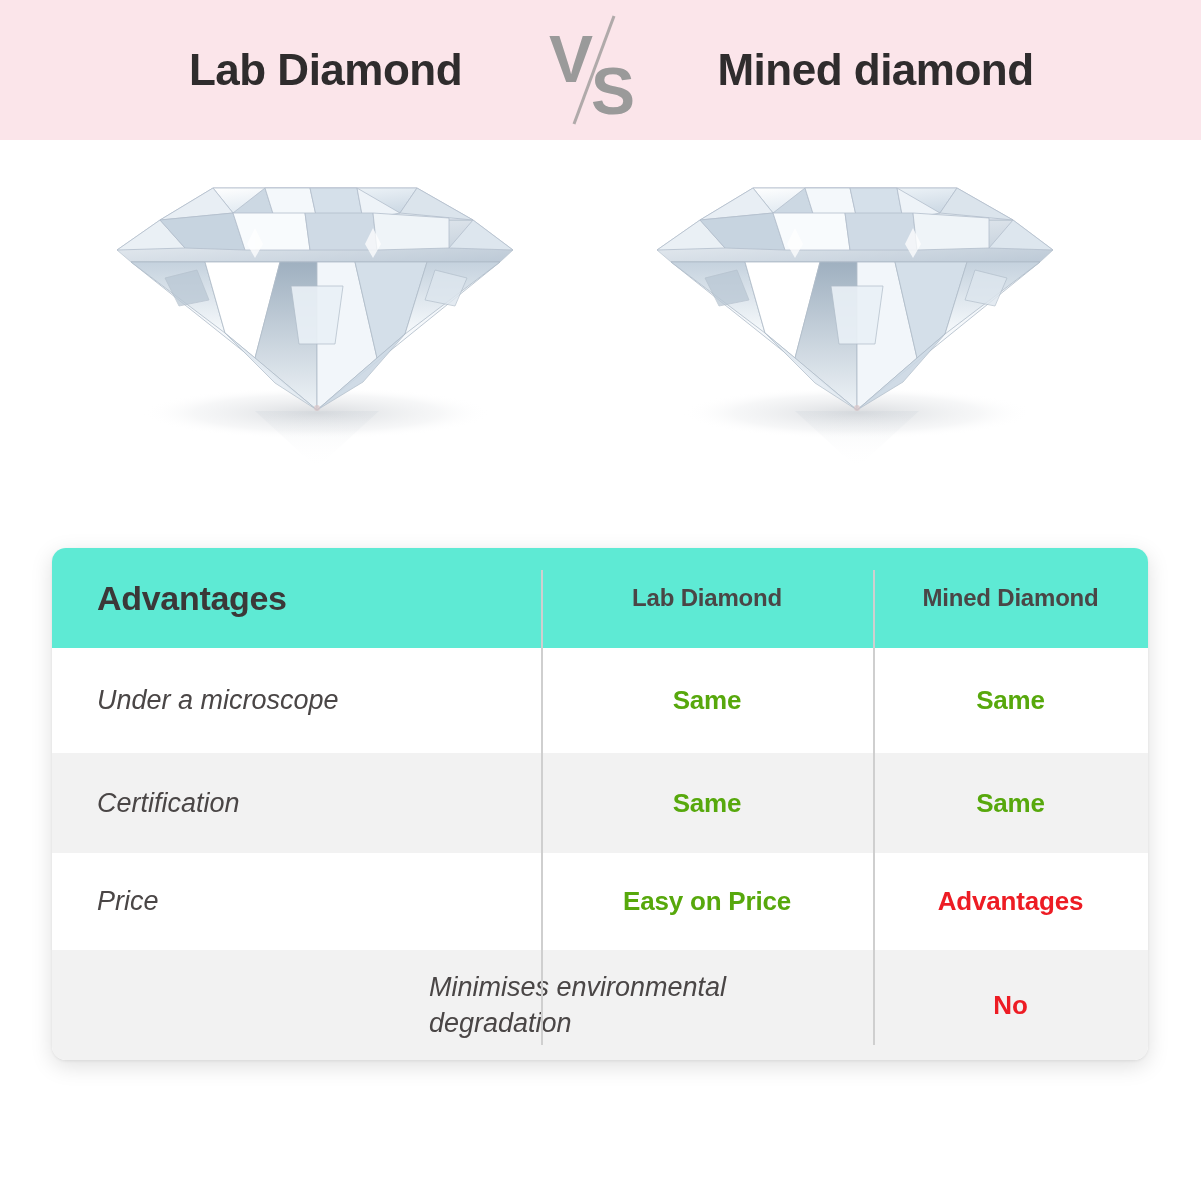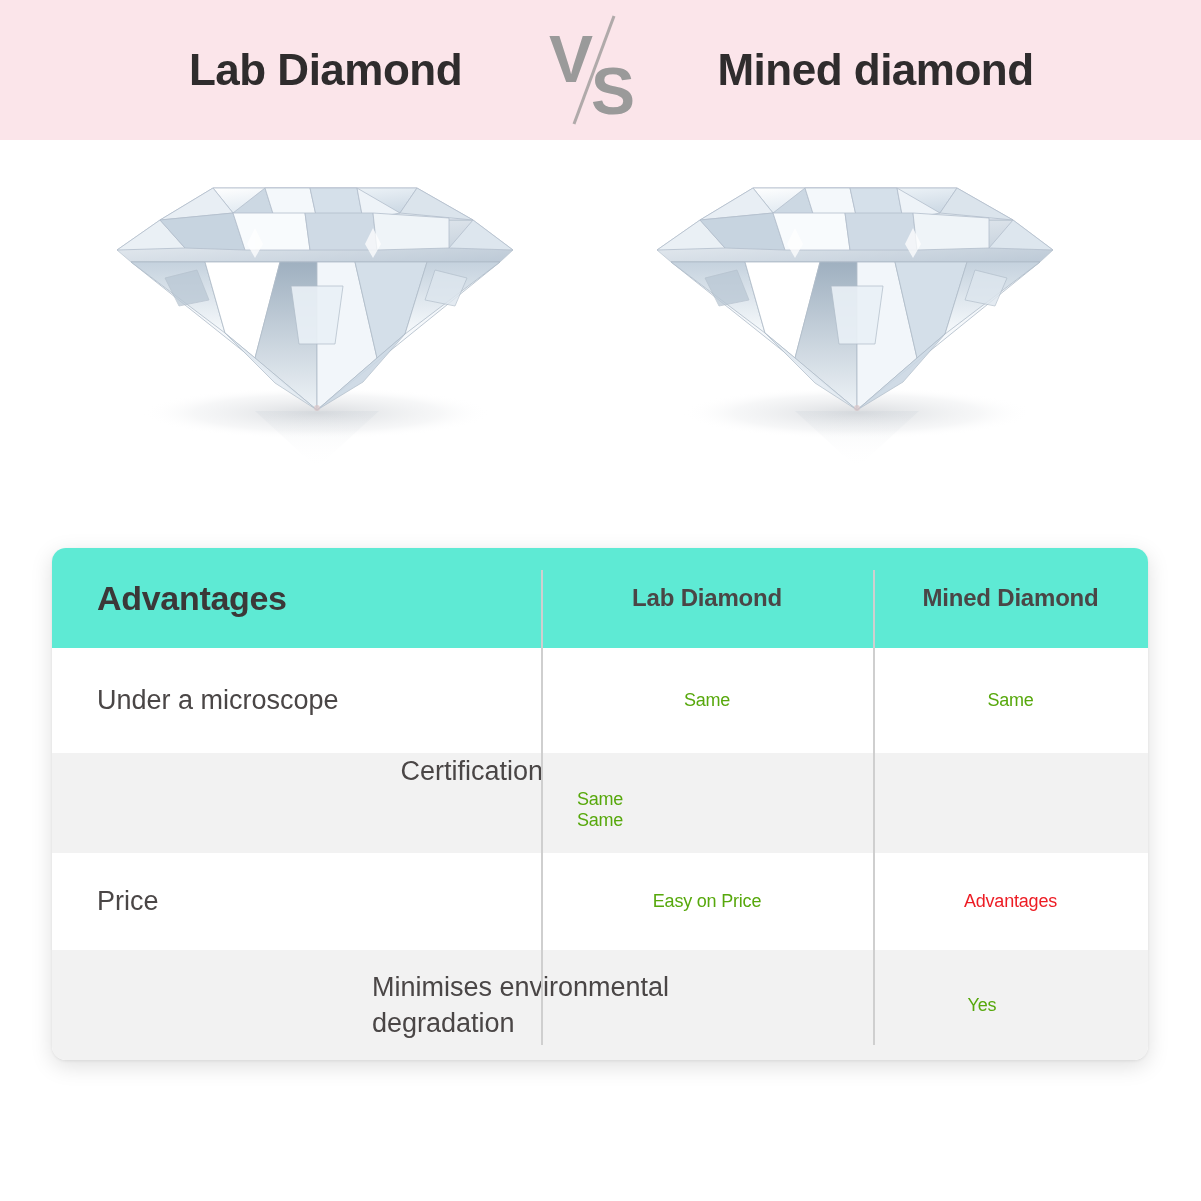--- a/index.html
+++ b/index.html
@@ -97,21 +97,21 @@
     box-sizing: border-box;
     width: 100%;
   }
   .trow.head {
     height: 100px;
     background: #5eead4;
   }
   .trow.r-odd  { background: #ffffff; }
   .trow.r-even { background: #f2f2f2; }
   .trow.r1 { height: 105px; }
-  .trow.r2 { height: 100px; flex-direction: column; }
+  .trow.r2 { height: 100px; }
   .trow.r3 { height: 97px; }
   .trow.r4 { height: 110px; justify-content: flex-end; }
 
   .c-adv {
     width: 489px;
     box-sizing: border-box;
     padding-left: 45px;
     padding-right: 14px;
   }
   .c-lab, .c-mined {
@@ -132,24 +132,25 @@
     font-weight: 700;
     color: #4a4646;
     letter-spacing: -0.2px;
   }
 
   .body-row .c-adv {
     font-size: 27px;
     font-weight: 400;
     color: #4a4646;
     line-height: 1.35;
+    font-style: italic;
   }
   .val {
-    font-size: 18px;
-    font-weight: 400;
+    font-size: 26px;
+    font-weight: 700;
     letter-spacing: -0.2px;
     margin-top: 8px;
   }
   .val.green { color: #57A80C; }
   .val.red   { color: #ED1C24; }
 
   
   .divider {
     position: absolute;
     top: 22px;
@@ -355,21 +356,21 @@
       </div>
 
       <div class="trow body-row r-odd r3">
         <div class="c-adv">Price</div>
         <div class="c-lab"><span class="val green">Easy on Price</span></div>
         <div class="c-mined"><span class="val red">Advantages</span></div>
       </div>
 
       <div class="trow body-row r-even r4">
         <div class="c-adv">Minimises environmental degradation</div>
-        <div class="c-lab"><span class="val green">Yes</span></div>
+        <div class="c-mined"><span class="val red">No</span></div>
       </div>
 
       <div class="divider d1"></div>
       <div class="divider d2"></div>
     </div>
   </div>
 
 
 </div>
 

